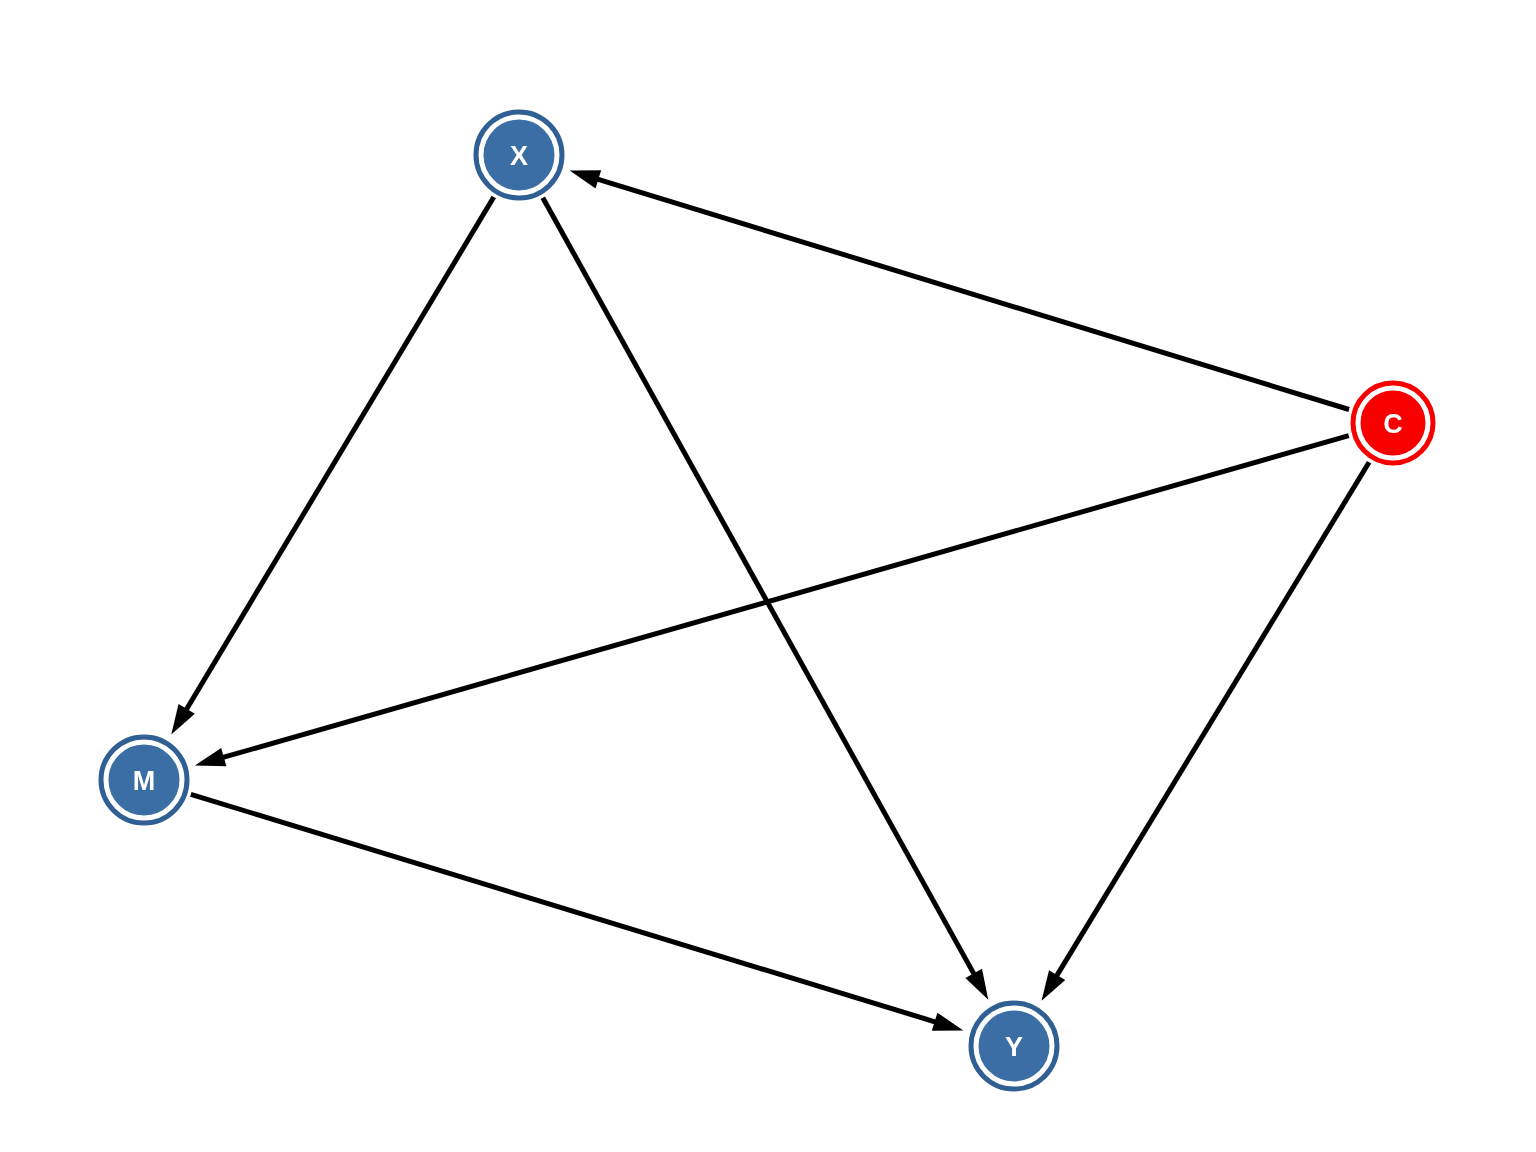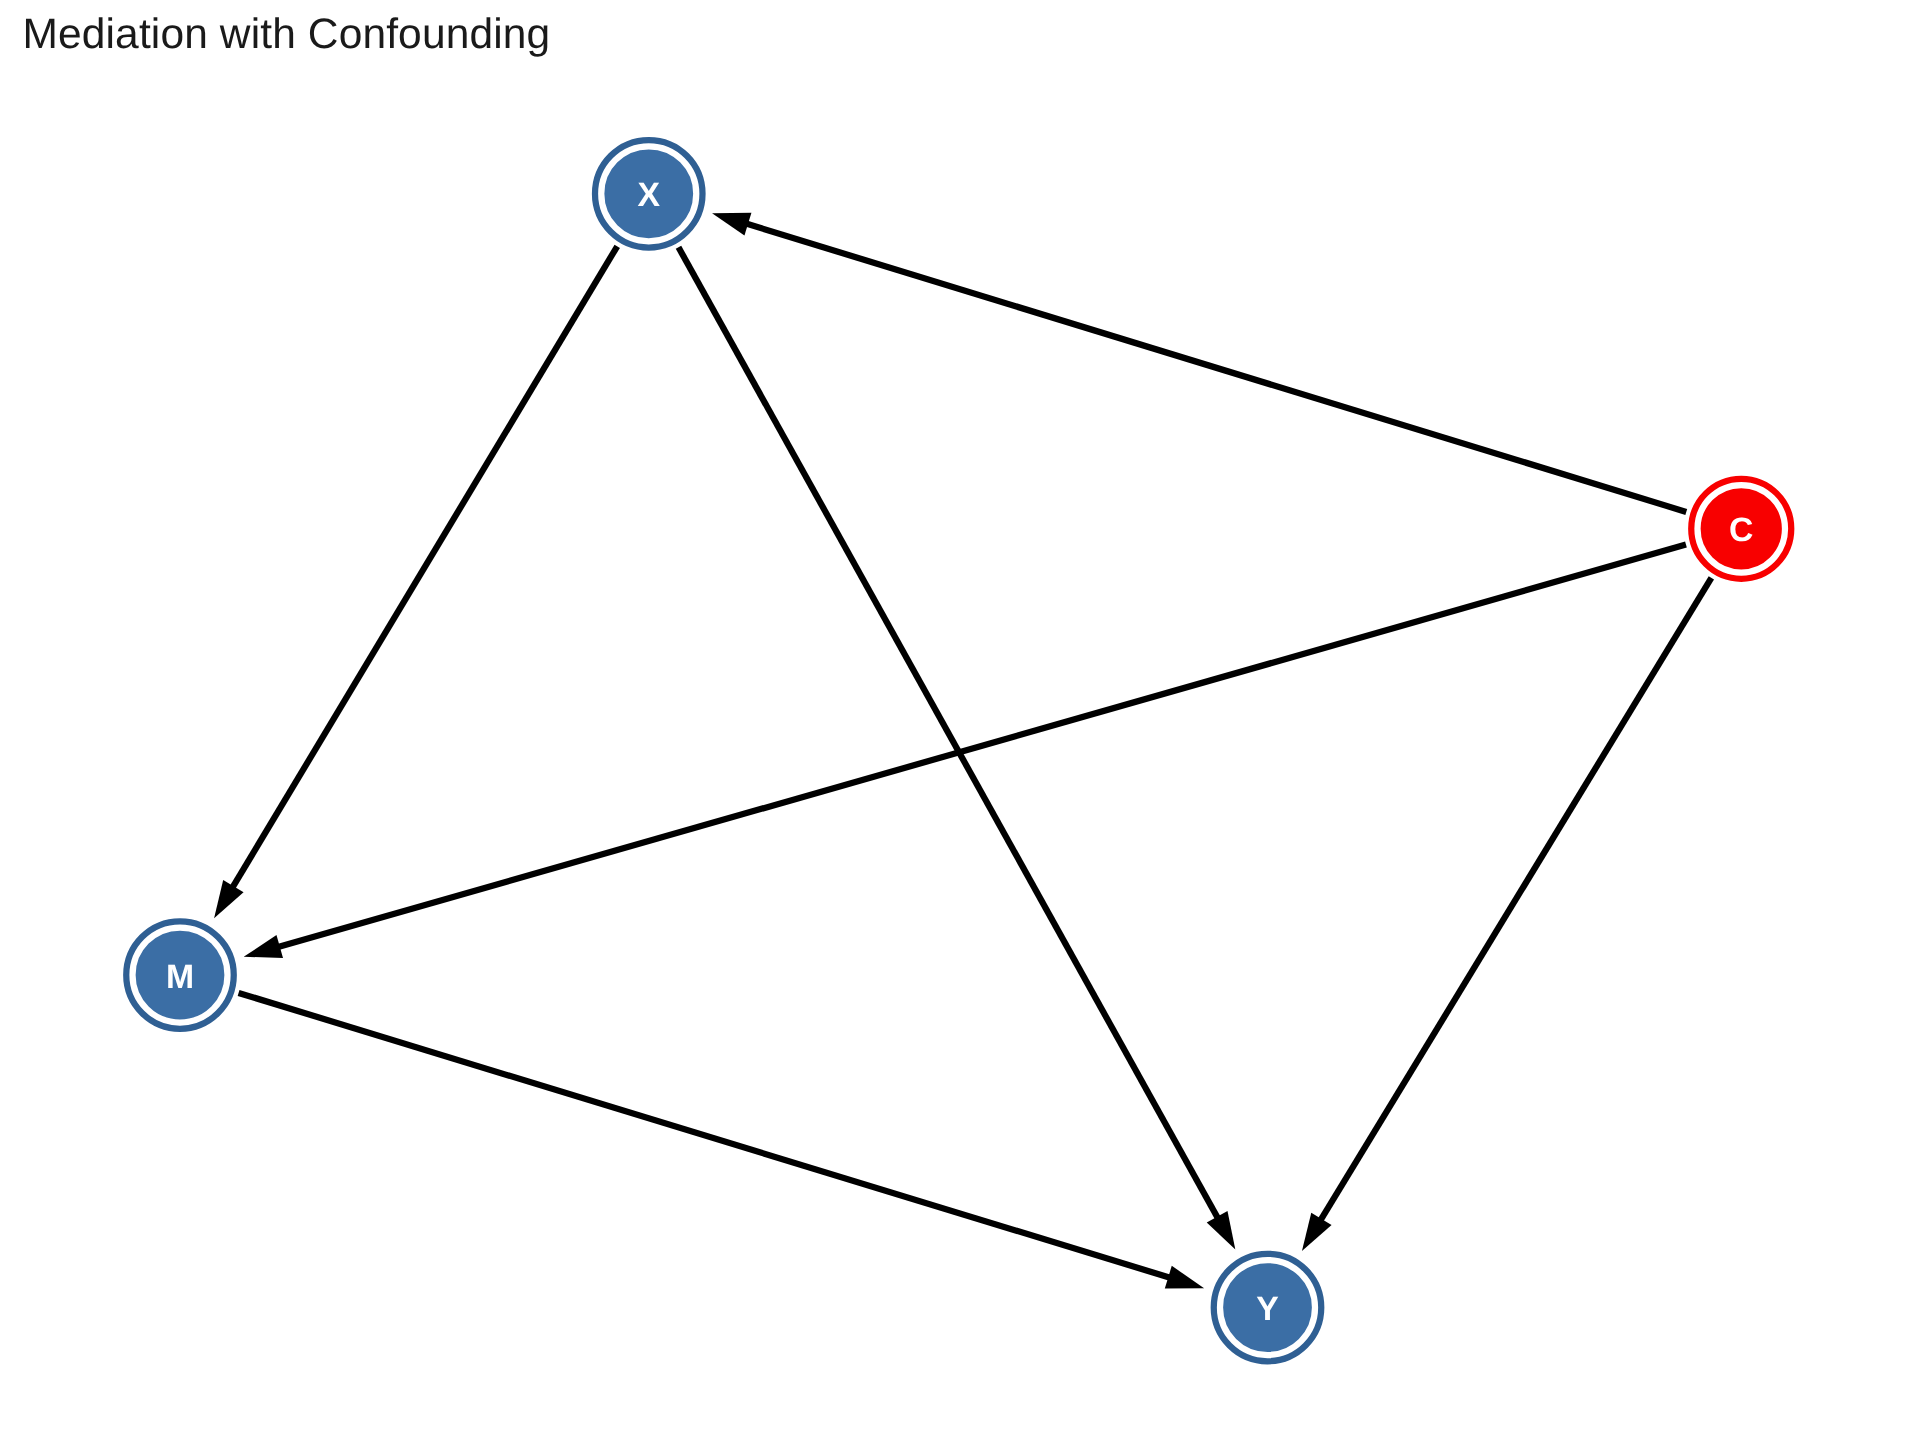--- a/index.html
+++ b/index.html
@@ -65,21 +65,20 @@
     text-anchor: middle;
     dominant-baseline: central;
     pointer-events: none;
   }
 </style>
 </head>
 <body>
 
 <div id="canvas-wrap">
 
-  <div id="graph-title">Mediation with Confounding</div>
 
   <svg id="dag" viewBox="0 0 1536 1152">
     <g id="edges-layer">
         <line x1="493.7897079840512" y1="197.0171533599147" x2="184.8509629809456" y2="711.915061698424" class="edge-line" stroke="#000000" stroke-width="5"></line>
         <polygon points="171.2682750376589,734.5528749372352 178.5569649062155,703.9403774892974 194.84933049475387,713.7157968424203" class="arrow-head" fill="#000000"></polygon>
         <line x1="542.7965036277529" y1="197.83370652995535" x2="975.4399512644167" y2="976.5919122759499" class="edge-line" stroke="#000000" stroke-width="5"></line>
         <polygon points="988.2609246475325,999.6696643655584 965.3871425890189,978.0585539281094 981.9961308353282,968.8313382357153" class="arrow-head" fill="#000000"></polygon>
         <line x1="190.85871758249613" y1="794.3269182493609" x2="938.0697515091797" y2="1022.7845447143009" class="edge-line" stroke="#000000" stroke-width="5"></line>
         <polygon points="963.3160809821981,1030.5035374037525 931.8494023935488,1030.8168082109544 937.4047380412602,1012.6471013932518" class="arrow-head" fill="#000000"></polygon>
         <line x1="1349.0211303144322" y1="409.51448847170235" x2="594.9113533268278" y2="178.27716555101813" class="edge-line" stroke="#000000" stroke-width="5"></line>

